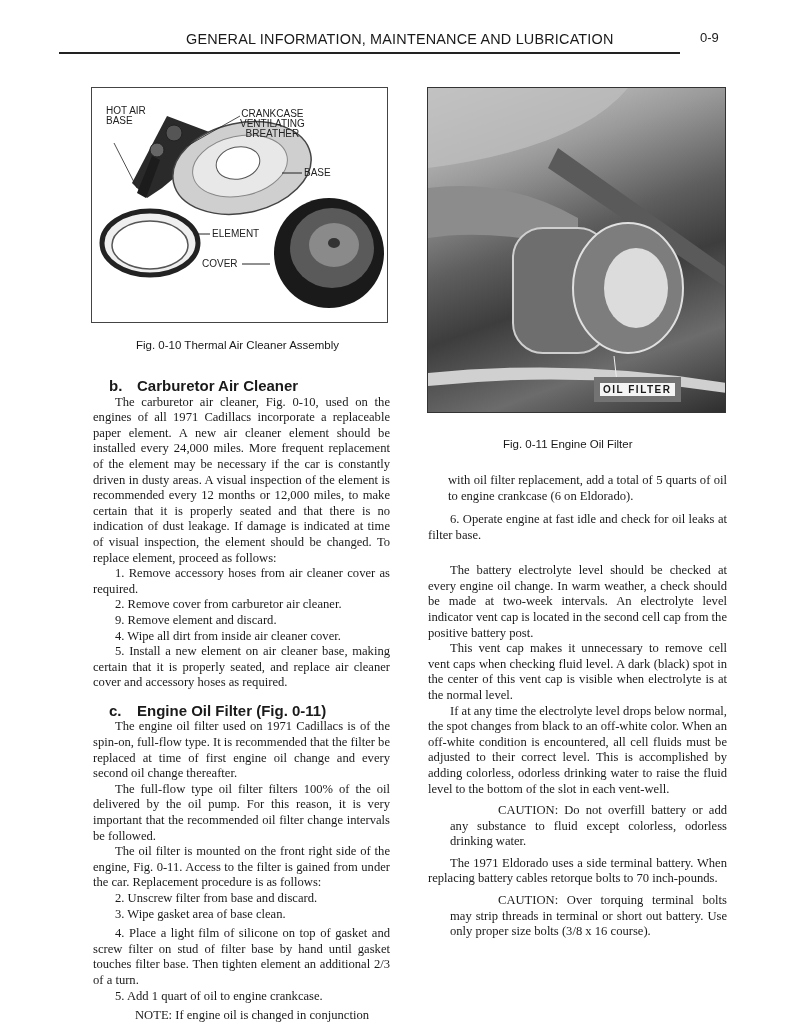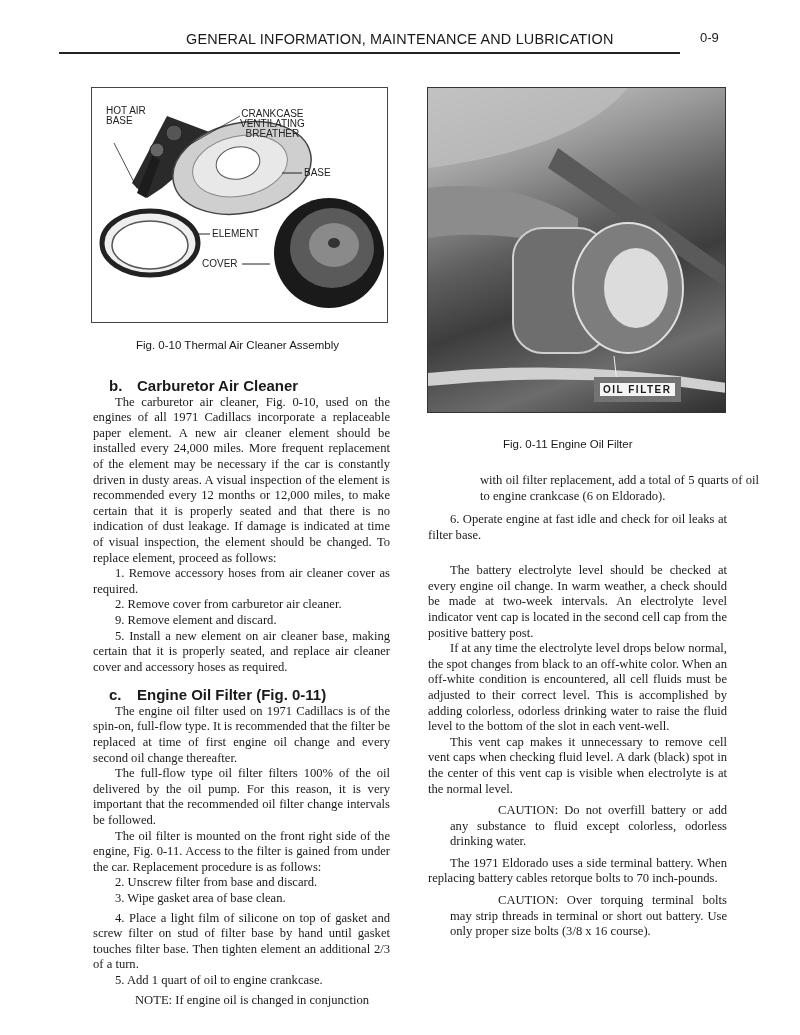--- a/index.html
+++ b/index.html
@@ -85,45 +85,46 @@
 <div class="fig-caption" style="left:503px;top:438px;">Fig. 0-11  Engine Oil Filter</div>
 
 <div class="col" style="left:93px;top:378px;width:297px;">
   <div class="sec-head">
     <span class="letter">b.</span><span>Carburetor Air Cleaner</span>
   </div>
   <p>The carburetor air cleaner, Fig. 0-10, used on the engines of all 1971 Cadillacs incorporate a replaceable paper element. A new air cleaner element should be installed every 24,000 miles. More frequent replacement of the element may be necessary if the car is constantly driven in dusty areas. A visual inspection of the element is recommended every 12 months or 12,000 miles, to make certain that it is properly seated and that there is no indication of dust leakage. If damage is indicated at time of visual inspection, the element should be changed. To replace element, proceed as follows:</p>
   <p>1.  Remove accessory hoses from air cleaner cover as required.</p>
   <p>2.  Remove cover from carburetor air cleaner.</p>
   <p>9.  Remove element and discard.</p>
+  <p>4.  Wipe all dirt from inside air cleaner cover.</p>
   <p>5.  Install a new element on air cleaner base, making certain that it is properly seated, and replace air cleaner cover and accessory hoses as required.</p>
   <div style="height:12px;"></div>
   <div class="sec-head">
     <span class="letter">c.</span><span>Engine Oil Filter (Fig. 0-11)</span>
   </div>
   <p>The engine oil filter used on 1971 Cadillacs is of the spin-on, full-flow type. It is recommended that the filter be replaced at time of first engine oil change and every second oil change thereafter.</p>
   <p>The full-flow type oil filter filters 100% of the oil delivered by the oil pump. For this reason, it is very important that the recommended oil filter change intervals be followed.</p>
   <p>The oil filter is mounted on the front right side of the engine, Fig. 0-11. Access to the filter is gained from under the car. Replacement procedure is as follows:</p>
   <p>2.  Unscrew filter from base and discard.</p>
   <p>3.  Wipe gasket area of base clean.</p>
   <div style="height:4px;"></div>
   <p>4.  Place a light film of silicone on top of gasket and screw filter on stud of filter base by hand until gasket touches filter base. Then tighten element an additional 2/3 of a turn.</p>
   <p>5.  Add 1 quart of oil to engine crankcase.</p>
   <div style="height:4px;"></div>
   <p style="text-indent:42px;">NOTE:  If engine oil is changed in conjunction</p>
 </div>
 
-<div class="col" style="left:448px;top:473px;width:279px;margin-left:32px;">
+<div class="col" style="left:448px;top:473px;width:279px;">
   <p class="noindent">with oil filter replacement, add a total of 5 quarts of oil to engine crankcase (6 on Eldorado).</p>
 </div>
 <div class="col" style="left:428px;top:512px;width:299px;">
   <p>6.  Operate engine at fast idle and check for oil leaks at filter base.</p>
   <div style="height:20px;"></div>
   <p>The battery electrolyte level should be checked at every engine oil change. In warm weather, a check should be made at two-week intervals. An electrolyte level indicator vent cap is located in the second cell cap from the positive battery post.</p>
+  <p>This vent cap makes it unnecessary to remove cell vent caps when checking fluid level. A dark (black) spot in the center of this vent cap is visible when electrolyte is at the normal level.</p>
   <p>If at any time the electrolyte level drops below normal, the spot changes from black to an off-white color. When an off-white condition is encountered, all cell fluids must be adjusted to their correct level. This is accomplished by adding colorless, odorless drinking water to raise the fluid level to the bottom of the slot in each vent-well.</p>
-  <p>This vent cap makes it unnecessary to remove cell vent caps when checking fluid level. A dark (black) spot in the center of this vent cap is visible when electrolyte is at the normal level.</p>
   <div class="gap"></div>
   <p class="caution">CAUTION:  Do not overfill battery or add any substance to fluid except colorless, odorless drinking water.</p>
   <div class="gap"></div>
   <p>The 1971 Eldorado uses a side terminal battery. When replacing battery cables retorque bolts to 70 inch-pounds.</p>
   <div class="gap"></div>
   <p class="caution">CAUTION:  Over torquing terminal bolts may strip threads in terminal or short out battery. Use only proper size bolts (3/8 x 16 course).</p>
 </div>
 
 </body></html>

